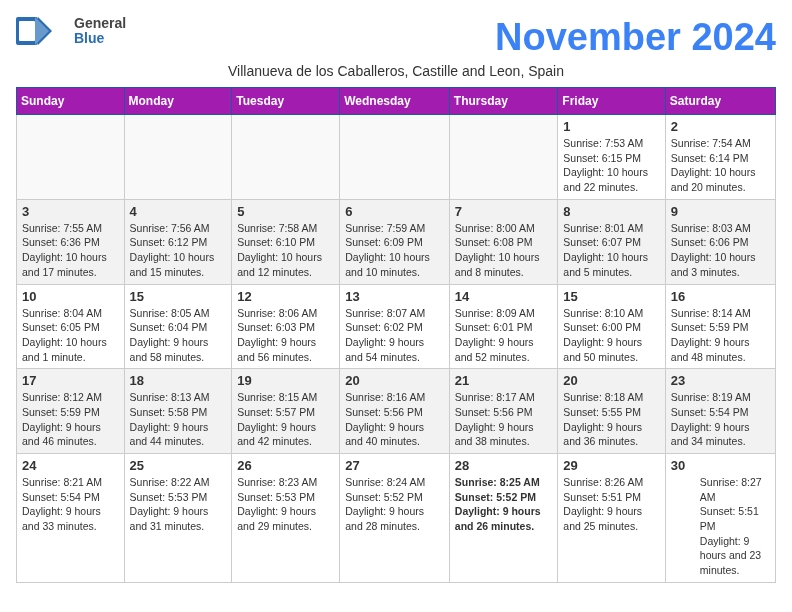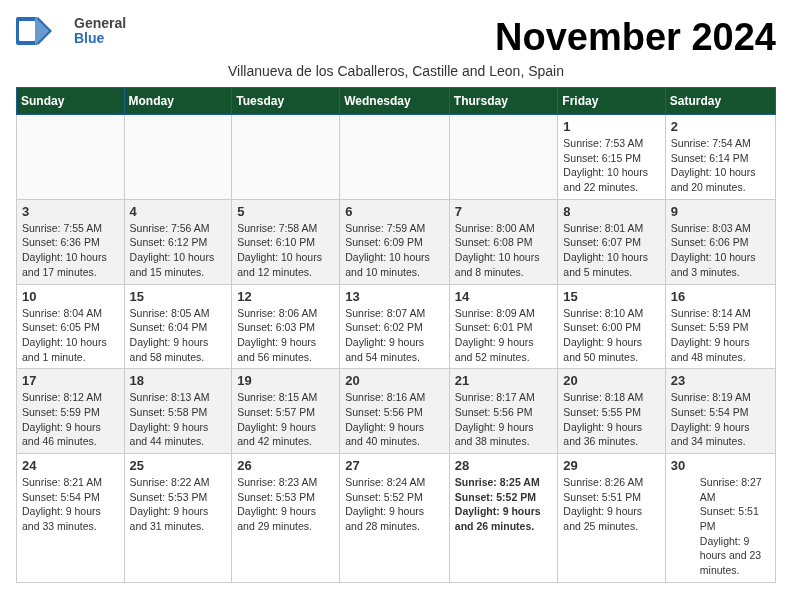--- a/index.html
+++ b/index.html
@@ -17,36 +17,36 @@
       margin-bottom: 4px;
     }
     .logo {
       display: flex;
       align-items: center;
       gap: 22px;
     }
     .month-title {
       font-size: 38px;
       font-weight: bold;
-      color: #000000;
+      color: #3b82f6;
       text-align: right;
     }
     .subtitle {
       text-align: center;
       font-size: 14px;
       color: #333;
       margin-bottom: 8px;
     }
     .calendar {
       width: 100%;
       border-collapse: collapse;
       font-size: 11px;
     }
     .calendar th {
-      background: #14532d;
+      background: #a21caf;
       color: #fff;
       padding: 6px 4px;
       text-align: left;
       font-size: 12px;
       font-weight: bold;
       border: 1px solid #1a5a9a;
     }
     .calendar td {
       vertical-align: top;
       border: 1px solid #ccc;

